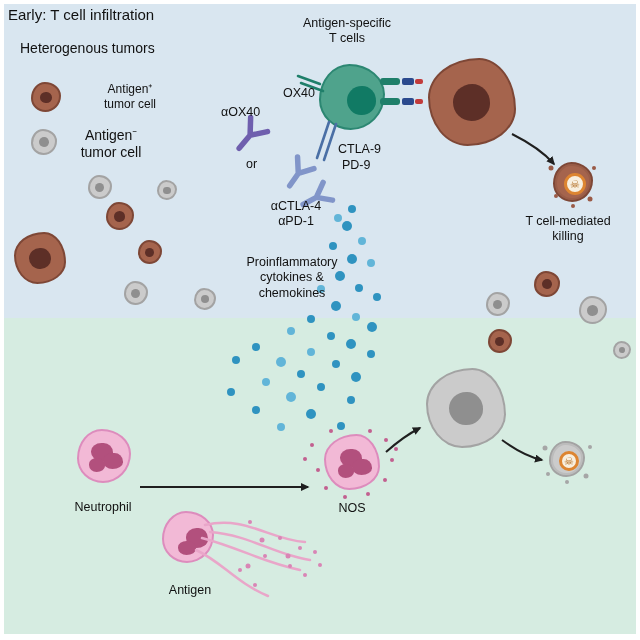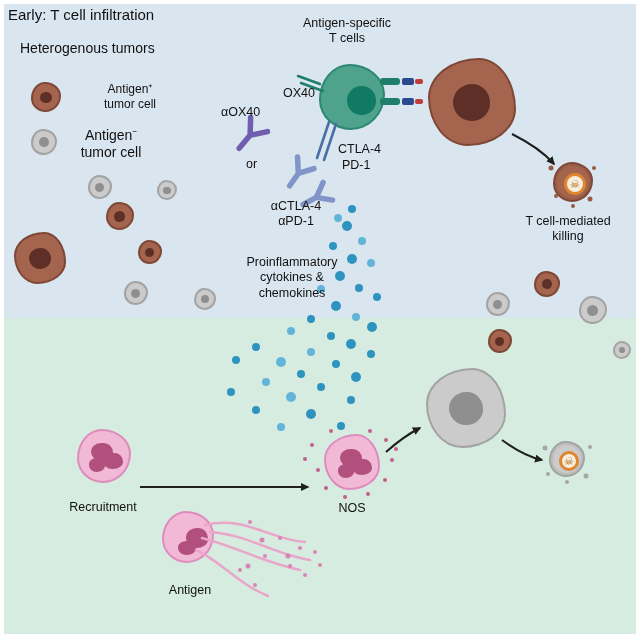--- a/index.html
+++ b/index.html
@@ -276,37 +276,37 @@
   </div>
 
   <div class="lbl c" style="left:347px;top:16px">
     <div>Antigen-specific</div>
     <div>T cells</div>
   </div>
 
   <div class="lbl" style="left:283px;top:86px">OX40</div>
   <div class="lbl" style="left:221px;top:105px">αOX40</div>
   <div class="lbl" style="left:246px;top:157px">or</div>
-  <div class="lbl" style="left:338px;top:142px">CTLA-4</div>
-  <div class="lbl" style="left:342px;top:158px">PD-1</div>
+  <div class="lbl" style="left:338px;top:142px">CTLA-9</div>
+  <div class="lbl" style="left:342px;top:158px">PD-9</div>
 
   <div class="lbl c" style="left:296px;top:199px">
     <div>αCTLA-4</div>
     <div>αPD-1</div>
   </div>
 
   <div class="lbl c" style="left:568px;top:214px">
     <div>T cell-mediated</div>
     <div>killing</div>
   </div>
 
   <div class="lbl c" style="left:292px;top:255px">
     <div>Proinflammatory</div>
     <div>cytokines &amp;</div>
     <div>chemokines</div>
   </div>
 
-  <div class="lbl c" style="left:103px;top:500px">Recruitment</div>
+  <div class="lbl c" style="left:103px;top:500px">Neutrophil</div>
   <div class="lbl c" style="left:352px;top:501px">NOS</div>
   <div class="lbl c" style="left:190px;top:583px">Antigen</div>
 
 
 </div>
 
 </body></html>

